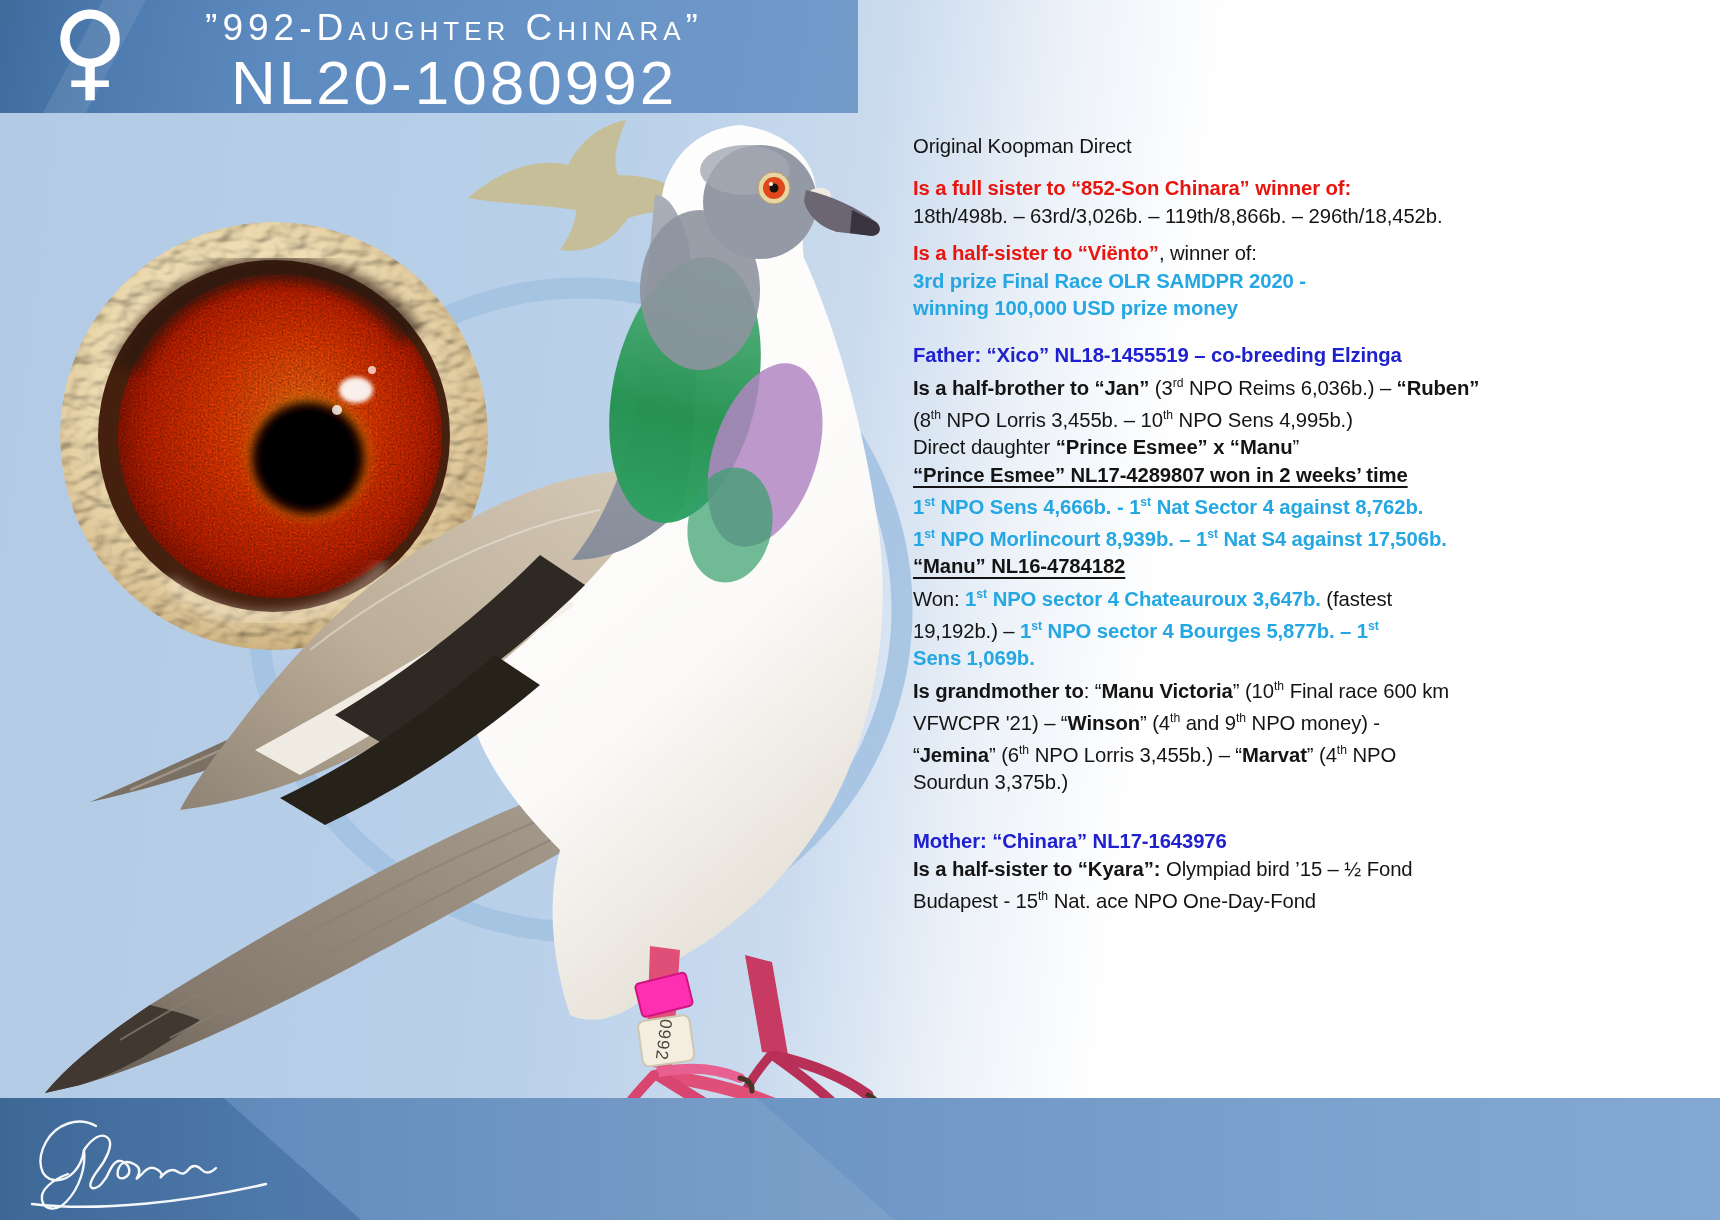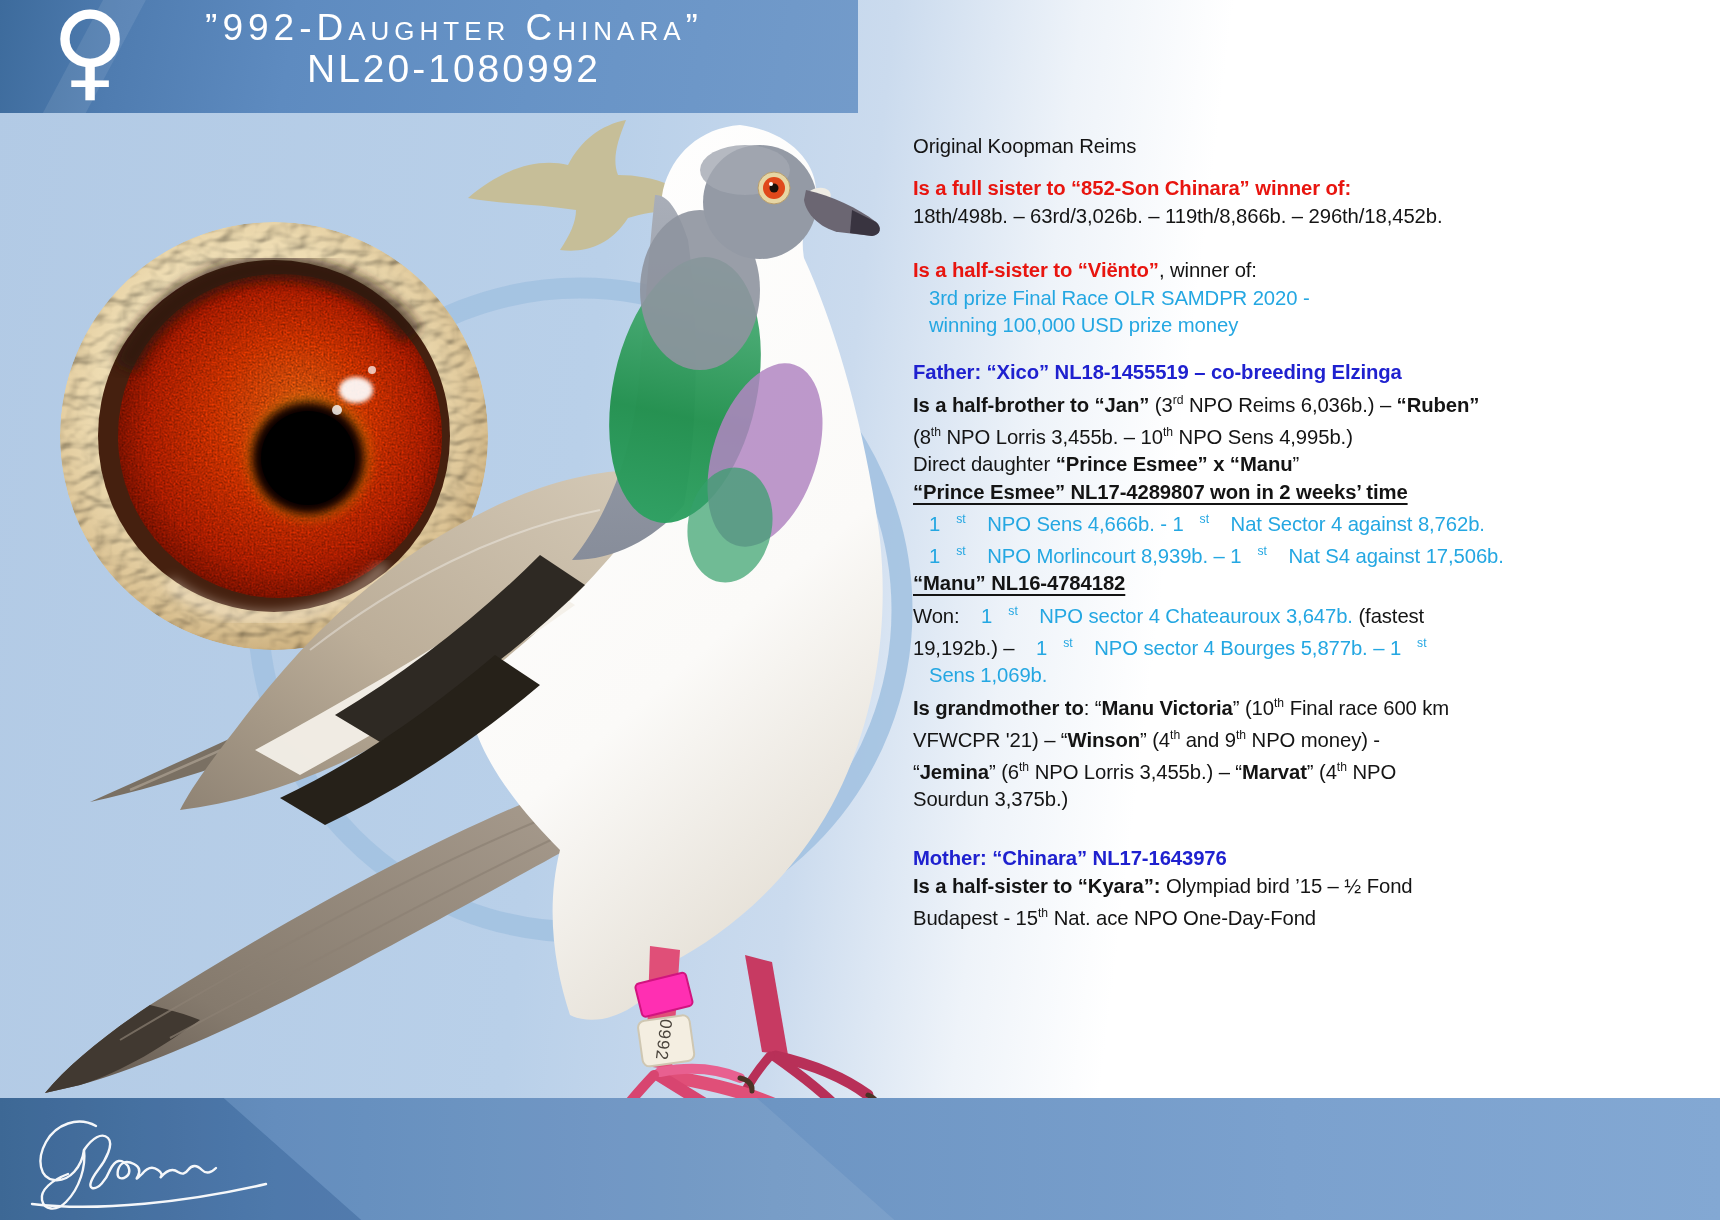--- a/index.html
+++ b/index.html
@@ -25,21 +25,21 @@
     position:absolute;left:30px;top:-14px;width:120px;height:130px;
     color:#fff;font-family:"DejaVu Sans",sans-serif;font-size:106px;line-height:130px;
     text-align:center;font-weight:400;
   }
   .titles{position:absolute;left:144px;top:0;width:620px;text-align:center;color:#fff;}
   .title1{
     margin-top:7px;font-size:37px;letter-spacing:5px;font-variant:small-caps;
     font-weight:400;white-space:nowrap;
   }
   .title2{
-    margin-top:-2px;font-size:39px;letter-spacing:3px;font-weight:400;white-space:nowrap;
+    margin-top:-2px;font-size:62px;letter-spacing:3px;font-weight:400;white-space:nowrap;
   }
   
   .footer-band{
     position:absolute;left:0;top:1098px;width:1720px;height:122px;
     background:linear-gradient(to right,#44719f 0%,#5784b8 16%,#6d95c3 45%,#7ba1ce 75%,#83a8d3 100%);
   }
   .footer-band .facet-dark{
     position:absolute;inset:0;background:rgba(15,45,85,.12);
     clip-path:polygon(0 0,13% 0,21% 100%,0 100%);
   }
@@ -54,21 +54,21 @@
   .eye-photo{position:absolute;left:56px;top:218px;}
   .pigeon{position:absolute;left:0;top:90px;}
   
   .pedigree{
     position:absolute;left:913px;top:133px;width:800px;
     font-size:20.3px;line-height:27.4px;color:#141414;letter-spacing:-0.1px;
   }
   .pl{white-space:nowrap;}
   .pl.u{text-decoration:underline;text-underline-offset:4px;font-weight:bold;}
   .s-red{color:var(--red);font-weight:700;}
-  .s-cyan{color:var(--cyan);font-weight:400;margin-left:16px;}
+  .s-cyan{color:var(--cyan);font-weight:700;}
   .s-blue{color:var(--blue);font-weight:700;}
   .s-b{font-weight:700;}
   .sup{font-size:60%;vertical-align:super;letter-spacing:0;}
 </style>
 </head>
 <body>
 
 <div class="bg"></div>
 
 <svg class="swoosh" width="960" height="960" viewBox="0 0 960 960">
@@ -275,24 +275,24 @@
 <svg class="signature" width="260" height="110" viewBox="0 0 260 110">
   <g fill="none" stroke="#ffffff" stroke-width="2.4" stroke-linecap="round" opacity="0.95">
     <path d="M 78,18 C 60,8 38,16 28,34 C 18,52 22,70 36,72 C 52,74 64,58 66,42 C 68,58 62,80 48,94 C 38,104 26,102 24,92 C 22,82 34,72 50,66"></path>
     <path d="M 66,42 C 74,30 84,24 90,30 C 96,36 88,52 80,62 C 74,70 70,78 74,80 C 80,82 88,72 92,62"></path>
     <path d="M 92,62 Q 100,46 110,58 Q 114,66 106,70 Q 98,72 100,62 Q 104,50 116,56 Q 124,60 120,68 Q 116,74 124,66 Q 132,56 140,62 Q 146,66 142,70 Q 152,58 160,64 Q 166,68 170,62 Q 176,54 184,62 Q 190,68 198,60"></path>
     <path d="M 14,96 C 80,104 170,94 248,76"></path>
   </g>
 </svg>
 
 <div class="pedigree">
-    <div class="pl"><span>Original Koopman Reims</span></div>
+    <div class="pl"><span>Original Koopman Direct</span></div>
     <div class="pl" style="margin-top: 15px;"><span class="s-red">Is a full sister to “852-Son Chinara” winner of:</span></div>
     <div class="pl"><span>18th/498b. – 63rd/3,026b. – 119th/8,866b. – 296th/18,452b.</span></div>
-    <div class="pl" style="margin-top: 27px;"><span class="s-red">Is a half-sister to “Viënto”</span><span>, winner of:</span></div>
+    <div class="pl" style="margin-top: 10px;"><span class="s-red">Is a half-sister to “Viënto”</span><span>, winner of:</span></div>
     <div class="pl"><span class="s-cyan">3rd prize Final Race OLR SAMDPR 2020 -</span></div>
     <div class="pl"><span class="s-cyan">winning 100,000 USD prize money</span></div>
     <div class="pl" style="margin-top: 20px;"><span class="s-blue">Father: “Xico” NL18-1455519 – co-breeding Elzinga</span></div>
     <div class="pl"><span class="s-b">Is a half-brother to “Jan”</span><span> (3</span><span class="sup">rd</span><span> NPO Reims 6,036b.) – </span><span class="s-b">“Ruben”</span></div>
     <div class="pl"><span>(8</span><span class="sup">th</span><span> NPO Lorris 3,455b. – 10</span><span class="sup">th</span><span> NPO Sens 4,995b.)</span></div>
     <div class="pl"><span>Direct daughter </span><span class="s-b">“Prince Esmee” x “Manu</span><span>”</span></div>
     <div class="pl u"><span>“Prince Esmee” NL17-4289807 won in 2 weeks’ time</span></div>
     <div class="pl"><span class="s-cyan">1</span><span class="s-cyan sup">st</span><span class="s-cyan"> NPO Sens 4,666b. - 1</span><span class="s-cyan sup">st</span><span class="s-cyan"> Nat Sector 4 against 8,762b.</span></div>
     <div class="pl"><span class="s-cyan">1</span><span class="s-cyan sup">st</span><span class="s-cyan"> NPO Morlincourt 8,939b. – 1</span><span class="s-cyan sup">st</span><span class="s-cyan"> Nat S4 against 17,506b.</span></div>
     <div class="pl u"><span>“Manu” NL16-4784182</span></div>

